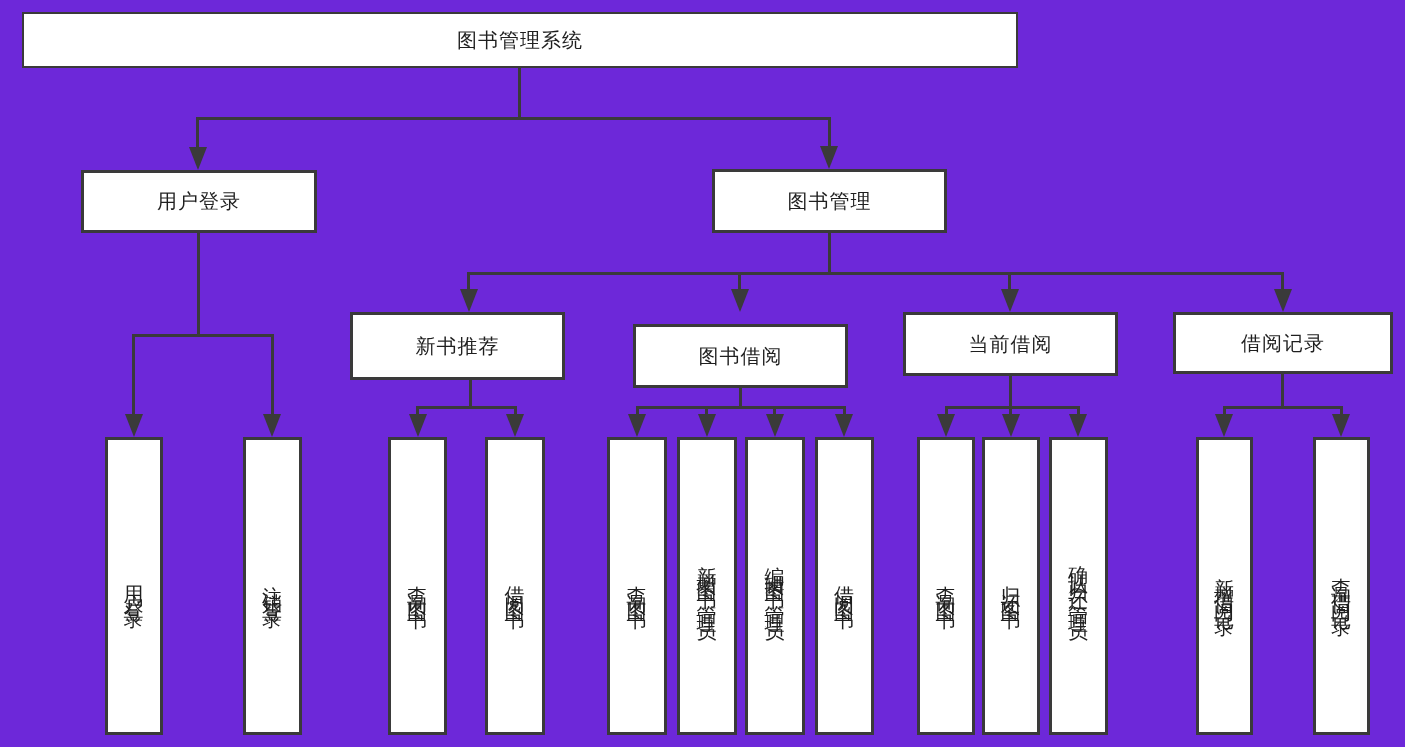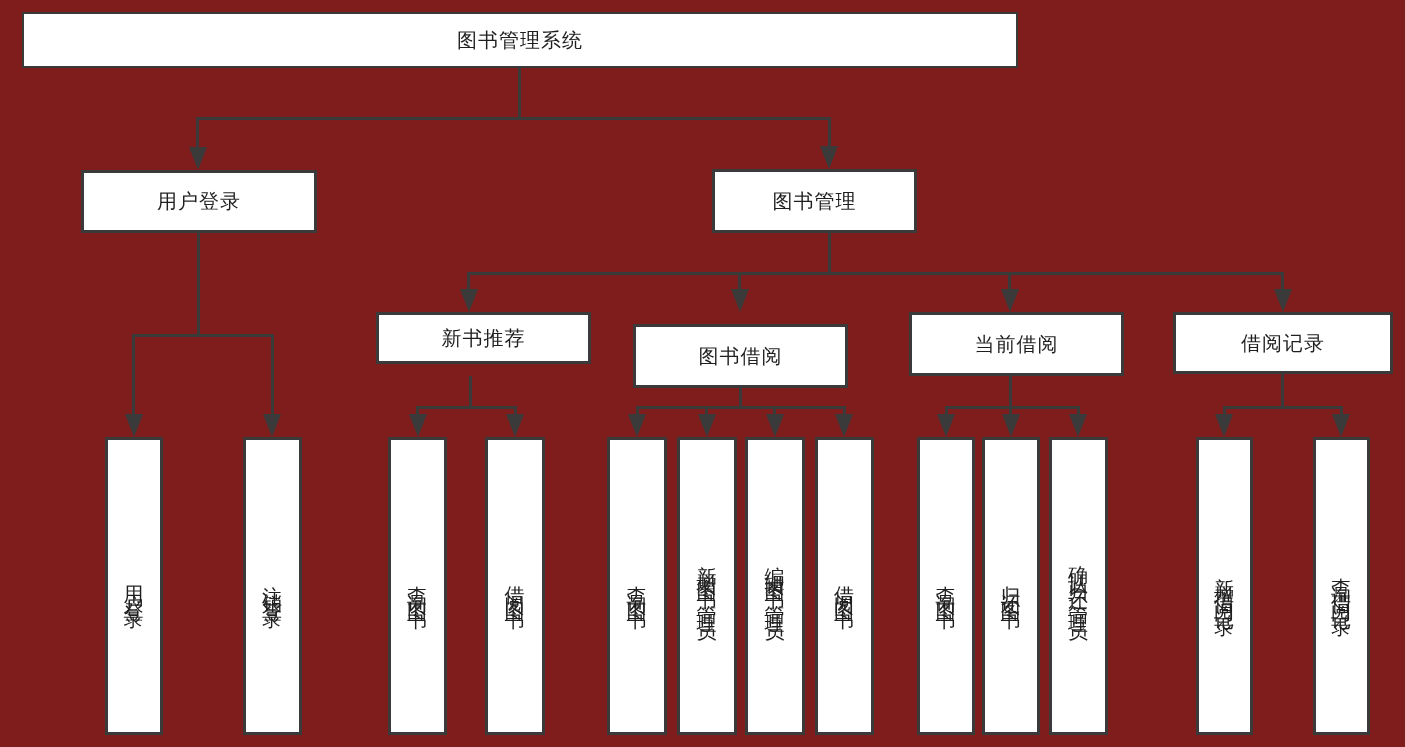--- a/index.html
+++ b/index.html
@@ -1,19 +1,19 @@
 <!DOCTYPE html>
 <html><head>
 <meta charset="utf-8">
 <style>
   html,body{margin:0;padding:0;background:#ffffff;}
   #stage{
     position:relative;
     width:1405px;height:747px;
-    background:#7f1d1d;
+    background:#6d28d9;
     font-family:"Liberation Sans","DejaVu Sans",sans-serif;
     overflow:hidden;
   }
   .box{
     position:absolute;
     box-sizing:border-box;
     border:3px solid #3a3a3a;
     background:#ffffff;
     display:flex;align-items:center;justify-content:center;
     color:#1f1f1f;
@@ -56,33 +56,33 @@
 <div id="stage">
 
   <div class="box thin" style="left:22px;top:12px;width:996px;height:56px;">
     <span class="hlabel">图书管理系统</span>
   </div>
 
   <div class="box" style="left:81px;top:170px;width:236px;height:63px;">
     <span class="hlabel">用户登录</span>
   </div>
 
-  <div class="box" style="left:712px;top:169px;width:205px;height:64px;">
+  <div class="box" style="left:712px;top:169px;width:235px;height:64px;">
     <span class="hlabel">图书管理</span>
   </div>
 
-  <div class="box" style="left:376px;top:312px;width:215px;height:52px;">
+  <div class="box" style="left:350px;top:312px;width:215px;height:68px;">
     <span class="hlabel">新书推荐</span>
   </div>
 
   <div class="box" style="left:633px;top:324px;width:215px;height:64px;">
     <span class="hlabel">图书借阅</span>
   </div>
 
-  <div class="box" style="left:903px;top:312px;width:215px;height:64px;margin-left:6px;">
+  <div class="box" style="left:903px;top:312px;width:215px;height:64px;">
     <span class="hlabel">当前借阅</span>
   </div>
 
   <div class="box" style="left:1173px;top:312px;width:220px;height:62px;">
     <span class="hlabel">借阅记录</span>
   </div>
 
   <div class="box vbox" style="left:105px;top:437px;width:58px;height:298px;">
     <span class="vlabel">用户登录</span>
   </div>

